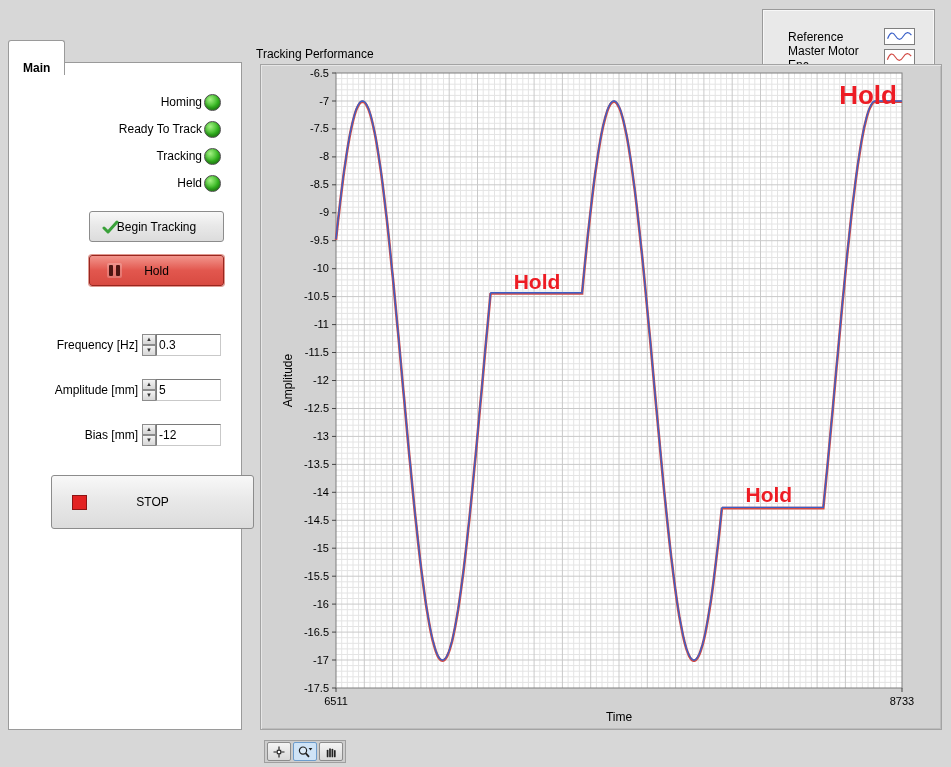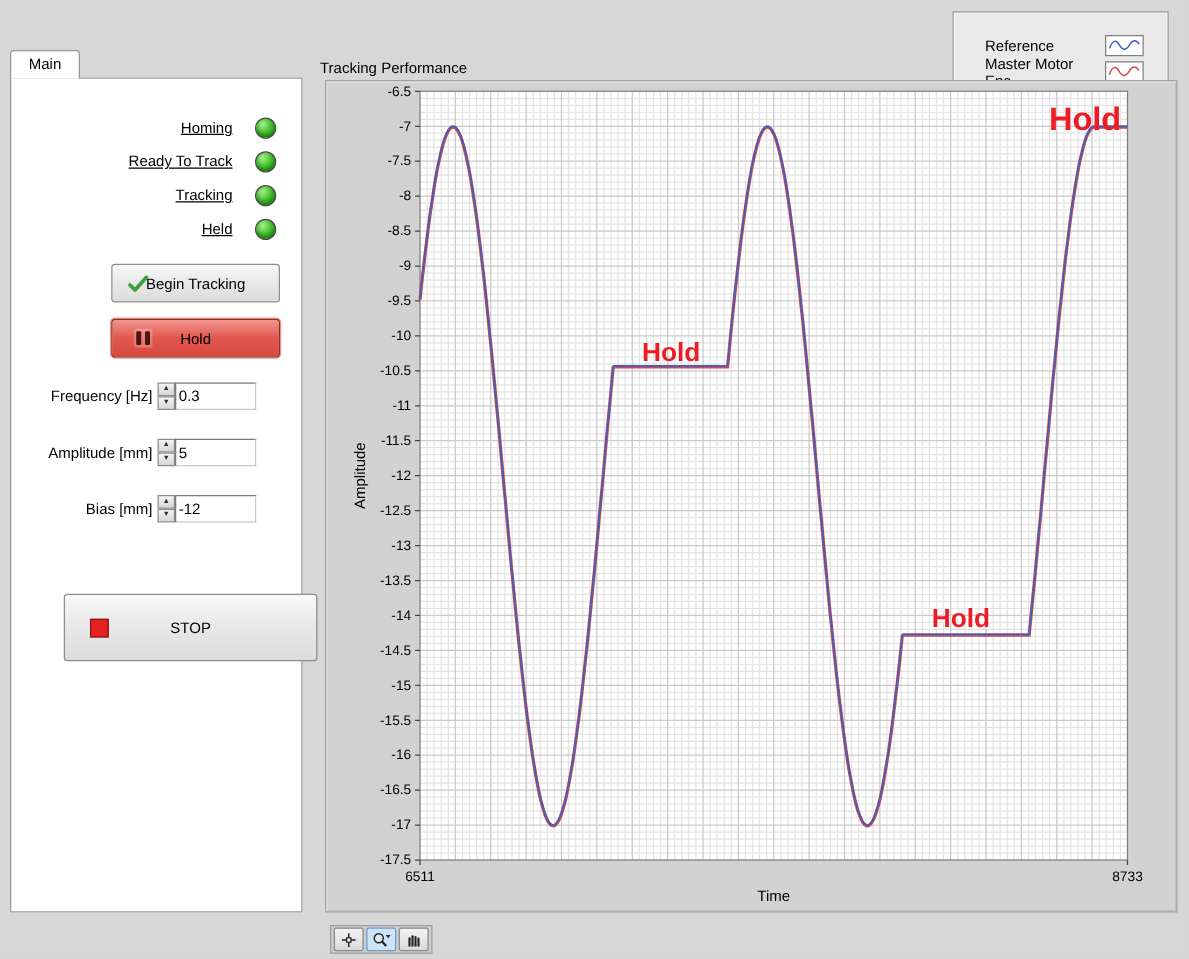--- a/index.html
+++ b/index.html
@@ -14,48 +14,48 @@
 
   
   .legend { left:762px; top:9px; width:173px; background:#e9e9e9;
             border:1px solid #9a9a9a; padding:16px; box-shadow: inset 0 0 0 1px #f7f7f7; }
   .legend-row { display:flex; align-items:center; justify-content:space-between;
                 height:21px; padding:0 3px 0 9px; }
   .legend-swatch { width:31px; height:17px; background:#fff; border:1px solid #7f7f7f; display:block; }
   .legend-swatch svg { width:100%; height:100%; display:block; }
 
   
-  .tab { left:8px; top:40px; height:23px; padding:0 14px; background:#fff;
+  .tab { left:8px; top:40px; height:23px; padding:17px 14px; background:#fff;
          border:1px solid #9a9a9a; border-bottom:none; border-radius:3px 3px 0 0;
-         line-height:21px; z-index:3; }
+         line-height:21px; z-index:3;font-weight:bold; }
   .panel { left:8px; top:62px; width:234px; height:668px; background:#fff;
            border:1px solid #9a9a9a; z-index:2; }
 
   .led-row { position:absolute; left:0; width:212px; height:20px; display:flex;
-             align-items:center; justify-content:flex-end; gap:18px;text-decoration:underline; }
+             align-items:center; justify-content:flex-end; gap:2px; }
   .led { width:17px; height:17px; border-radius:50%;
          background:radial-gradient(circle at 35% 30%, #a4f184, #35b621 55%, #1f9212);
          border:1px solid #4a4a4a; box-shadow: inset 0 -2px 3px rgba(0,0,0,.25); }
 
   .lv-btn { position:absolute; border:1px solid #8c8c8c; border-radius:3px;
             background:linear-gradient(#f8f8f8,#e9e9e9 45%,#dcdcdc);
             display:flex; align-items:center; justify-content:center; cursor:default; }
   .btn-begin { left:80px; top:148px; width:135px; height:31px; }
   .btn-hold  { left:80px; top:192px; width:135px; height:31px;
                background:linear-gradient(#f2958c,#e2574e 50%,#d84a41);
                border-color:#99261f; box-shadow:0 0 0 1px #e0988f; }
   .btn-stop  { left:42px; top:412px; width:203px; height:54px; }
   .btn-icon  { position:absolute; display:flex; align-items:center; }
   .icon-check { left:12px; }
   .icon-pause { left:17px; gap:3px; padding:2px; background:rgba(255,255,255,.22); border-radius:2px; }
   .icon-pause i { display:block; width:4px; height:11px; background:#4d1512; border-radius:1px; }
   .icon-stopsq { left:20px; width:15px; height:15px; background:#e32222; border:1px solid #8c1414; }
 
-  .num-row { position:absolute; left:0; width:196px; height:22px; display:flex;
-             align-items:center; justify-content:flex-end; }
+  .num-row { position:absolute; left:0; width:212px; height:22px; display:flex;
+             align-items:center; justify-content:flex-end;margin-top:28px; }
   .num-label { margin-right:4px; white-space:nowrap; }
   .spinner { width:14px; height:22px; display:flex; flex-direction:column; }
   .spin-btn { flex:1; border:1px solid #8c8c8c; background:linear-gradient(#f4f4f4,#d6d6d6);
               font-size:6px; line-height:8px; text-align:center; color:#333; overflow:hidden; }
   .num-input { width:65px; height:22px; border:1px solid;
                border-color:#7a7a7a #c9c9c9 #c9c9c9 #7a7a7a; padding:0 2px;
                font:12px "Liberation Sans", sans-serif; background:#fff; }
 
   
   .chart-title { left:256px; top:47px; }

